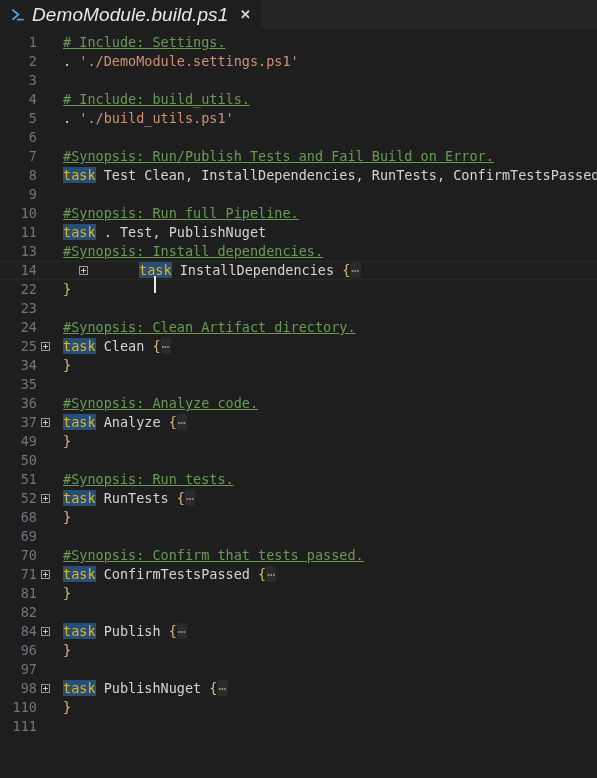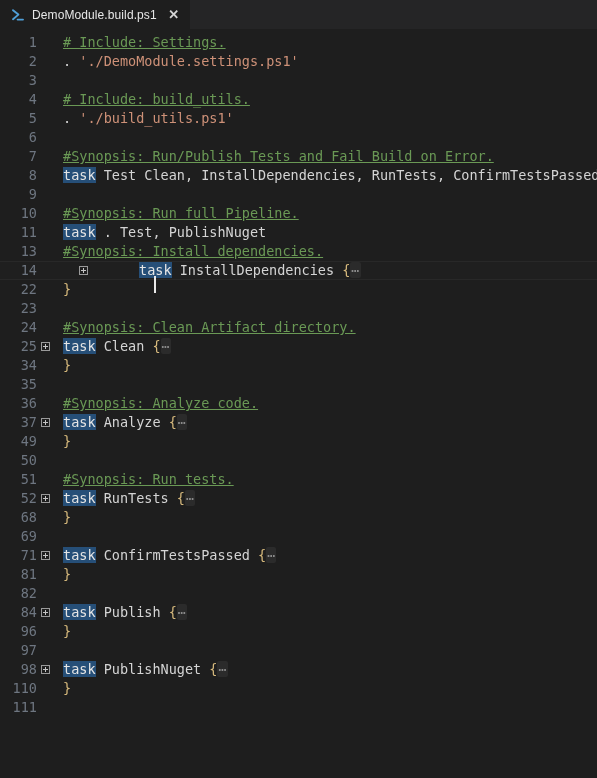--- a/index.html
+++ b/index.html
@@ -36,21 +36,22 @@
     width: 16px;
     height: 16px;
     margin-right: 6px;
     display: flex;
     align-items: center;
     justify-content: center;
     flex: none;
   }
   .tab-label {
     font-family: "Liberation Sans", sans-serif;
-    font-size: 12px;
+    font-size: 19px;
+    font-style: italic;
     color: #e7e7e7;
     white-space: nowrap;
     letter-spacing: 0.1px;
   }
   .tab-close {
     margin-left: 9px;
     width: 16px;
     height: 16px;
     display: flex;
     align-items: center;
@@ -140,21 +141,21 @@
     padding-left: 9px;
     color: #d4d4d4;
     font-family: "DejaVu Sans Mono", monospace;
     position: relative;
   }
 
   
   .t-comment { color: #6a9955; text-decoration: underline; }
   .t-string  { color: #ce9178; }
   .t-plain   { color: #d4d4d4; }
-  .t-kw      { color: #e5e5e5; background: #264f78; margin-top: 45px; }
+  .t-kw      { color: #eab308; background: #264f78; margin-top: 45px; }
   .t-op      { color: #d4d4d4; }
   .t-brace   { color: #d7ba7d; }
   .t-fold    { color: #8a8a8a; background: #2b2b2b; border-radius: 2px; padding: 0 1px; }
 
   
   .caret {
     display: inline-block;
     width: 0;
     position: relative;
   }
@@ -206,20 +207,21 @@
     <div class="line"><div class="ln">34</div><div class="fold"></div><div class="code"><span class="t-brace">}</span></div></div>
     <div class="line"><div class="ln">35</div><div class="fold"></div><div class="code"></div></div>
     <div class="line"><div class="ln">36</div><div class="fold"></div><div class="code"><span class="t-comment">#Synopsis: Analyze code.</span></div></div>
     <div class="line"><div class="ln">37</div><div class="fold"><span class="fold-box"></span></div><div class="code"><span class="t-kw">task</span><span class="t-plain"> Analyze </span><span class="t-brace">{</span><span class="t-fold">⋯</span></div></div>
     <div class="line"><div class="ln">49</div><div class="fold"></div><div class="code"><span class="t-brace">}</span></div></div>
     <div class="line"><div class="ln">50</div><div class="fold"></div><div class="code"></div></div>
     <div class="line"><div class="ln">51</div><div class="fold"></div><div class="code"><span class="t-comment">#Synopsis: Run tests.</span></div></div>
     <div class="line"><div class="ln">52</div><div class="fold"><span class="fold-box"></span></div><div class="code"><span class="t-kw">task</span><span class="t-plain"> RunTests </span><span class="t-brace">{</span><span class="t-fold">⋯</span></div></div>
     <div class="line"><div class="ln">68</div><div class="fold"></div><div class="code"><span class="t-brace">}</span></div></div>
     <div class="line"><div class="ln">69</div><div class="fold"></div><div class="code"></div></div>
+    <div class="line"><div class="ln">70</div><div class="fold"></div><div class="code"><span class="t-comment">#Synopsis: Confirm that tests passed.</span></div></div>
     <div class="line"><div class="ln">71</div><div class="fold"><span class="fold-box"></span></div><div class="code"><span class="t-kw">task</span><span class="t-plain"> ConfirmTestsPassed </span><span class="t-brace">{</span><span class="t-fold">⋯</span></div></div>
     <div class="line"><div class="ln">81</div><div class="fold"></div><div class="code"><span class="t-brace">}</span></div></div>
     <div class="line"><div class="ln">82</div><div class="fold"></div><div class="code"></div></div>
     <div class="line"><div class="ln">84</div><div class="fold"><span class="fold-box"></span></div><div class="code"><span class="t-kw">task</span><span class="t-plain"> Publish </span><span class="t-brace">{</span><span class="t-fold">⋯</span></div></div>
     <div class="line"><div class="ln">96</div><div class="fold"></div><div class="code"><span class="t-brace">}</span></div></div>
     <div class="line"><div class="ln">97</div><div class="fold"></div><div class="code"></div></div>
     <div class="line"><div class="ln">98</div><div class="fold"><span class="fold-box"></span></div><div class="code"><span class="t-kw">task</span><span class="t-plain"> PublishNuget </span><span class="t-brace">{</span><span class="t-fold">⋯</span></div></div>
     <div class="line"><div class="ln">110</div><div class="fold"></div><div class="code"><span class="t-brace">}</span></div></div>
     <div class="line"><div class="ln">111</div><div class="fold"></div><div class="code"></div></div>
   </div>

